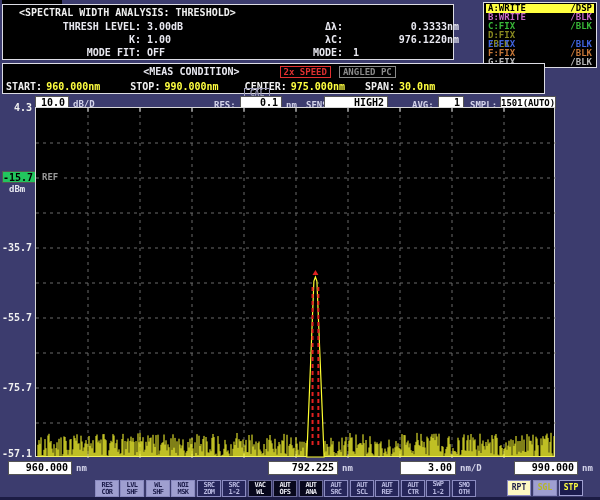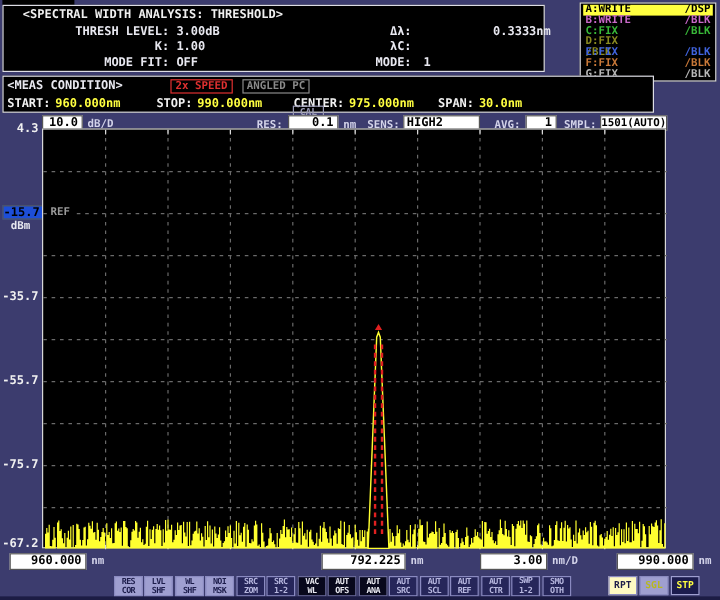--- a/index.html
+++ b/index.html
@@ -22,21 +22,21 @@
   .arow .av2 { text-align:right; padding-right:2px; }
   .arow.r3 .av2 { text-align:left; padding-left:4px; }
 
   
   .tracepanel { left:483px; top:2px; width:114px; height:66px; padding:1px 2px; }
   .trow { display:flex; justify-content:space-between; height:9px; line-height:9px; font-size:9px; padding:0 2px; }
   .trow.active { background:#ffff40; color:#000; }
 
   
   .meas { left:2px; top:63px; width:543px; height:31px; padding:1px 3px; font-size:10px; }
-  .mrow1 { display:flex; align-items:center; height:13px; }
+  .mrow1 { display:flex; align-items:center; height:13px;justify-content:center; }
   .mtitle { margin-right:40px; }
   .badge { font-size:9px; line-height:10px; padding:0 3px; border:1px solid; margin-right:8px; }
   .badge.speed { color:#e03030; border-color:#e03030; }
   .badge.pc    { color:#8a8a8a; border-color:#8a8a8a; }
   .mrow2 { display:flex; align-items:center; height:14px; margin-top:1px; }
   .mlabel { color:#f0f0f0; }
   .mval { color:#ffff40; margin-left:4px; }
   .mpair1 { margin-right:30px; } .mpair2 { margin-right:26px; } .mpair3 { margin-right:20px; }
 
   
@@ -45,21 +45,21 @@
               border:1px solid #555; }
   .plabel { position:absolute; font-size:9px; color:#d4d4ea; height:12px; line-height:12px; }
   .calbox { position:absolute; left:244px; top:88px; width:26px; height:11px;
             border:1px solid #9a9ab4; color:#9a9ab4; font-size:8px; line-height:9px; text-align:center; }
 
   
   .plot { position:absolute; left:35px; top:107px; width:520px; height:350px;
           background:#000; border:1px solid #d8d8d8; }
   .plot svg { position:absolute; left:0; top:0; }
   .yl { position:absolute; width:31px; text-align:right; font-size:10px; color:#f0f0f0; height:11px; line-height:11px; }
-  .refbox { position:absolute; left:2px; top:171px; width:34px; height:12px; background:#1d4ed8; color:#000;
+  .refbox { position:absolute; left:2px; top:171px; width:34px; height:12px; background:#22c55e; color:#000;
             font-size:10px; line-height:11px; text-align:right; padding-right:2px; border:1px solid #555; }
   .dbm { position:absolute; left:9px; top:184px; font-size:9px; color:#e8e8f0; }
   .reftext { position:absolute; left:42px; top:172px; font-size:9px; color:#9a9a9a; background:#000; padding-right:2px; }
 
   
   .xunit { position:absolute; top:463px; font-size:9px; color:#d4d4ea; }
   .xbox { top:461px; height:14px; }
 
   
   .fbtn { position:absolute; top:480px; width:24px; height:17px; border:1px solid #8a8ac0;
@@ -86,20 +86,21 @@
     <div class="arow">
       <span class="al">THRESH LEVEL:</span>
       <span class="av">3.00dB</span>
       <span class="al2">Δλ:</span>
       <span class="av2">0.3333nm</span>
     </div>
     <div class="arow">
       <span class="al">K:</span>
       <span class="av">1.00</span>
       <span class="al2">λC:</span>
+      <span class="av2">976.1220nm</span>
     </div>
     <div class="arow r3">
       <span class="al">MODE FIT:</span>
       <span class="av">OFF</span>
       <span class="al2">MODE:</span>
       <span class="av2">1</span>
     </div>
   </div>
 
   <div class="blackpanel tracepanel">
@@ -155,33 +156,33 @@
     </div>
   </div>
 
   <div class="whitebox" style="left:35px; top:96px; width:34px;">10.0</div>
   <span class="plabel" style="left:73px; top:98px;">dB/D</span>
   <div class="calbox">CAL</div>
   <span class="plabel" style="left:214px; top:99px;">RES:</span>
   <div class="whitebox" style="left:240px; top:96px; width:42px;">0.1</div>
   <span class="plabel" style="left:286px; top:99px;">nm</span>
   <span class="plabel" style="left:306px; top:99px;">SENS:</span>
-  <div class="whitebox" style="left:336px; top:96px; width:64px; text-align:left; padding-left:2px;">HIGH2</div>
+  <div class="whitebox" style="left:324px; top:96px; width:64px; text-align:right; padding-left:2px;">HIGH2</div>
   <span class="plabel" style="left:412px; top:99px;">AVG:</span>
   <div class="whitebox" style="left:438px; top:96px; width:26px;">1</div>
   <span class="plabel" style="left:470px; top:99px;">SMPL:</span>
   <div class="whitebox" style="left:500px; top:96px; width:56px; font-size:9px;">1501(AUTO)</div>
 
   <span class="yl" style="left:1px; top:102px;">4.3</span>
   <div class="refbox">-15.7</div>
   <span class="dbm">dBm</span>
   <span class="yl" style="left:1px; top:242px;">-35.7</span>
   <span class="yl" style="left:1px; top:312px;">-55.7</span>
   <span class="yl" style="left:1px; top:382px;">-75.7</span>
-  <span class="yl" style="left:1px; top:448px;">-67.2</span>
+  <span class="yl" style="left:1px; top:448px;">-57.1</span>
 
   <div class="plot">
     <svg id="spectrum" width="520" height="350" viewBox="0 0 520 350">
         <line x1="52" y1="0" x2="52" y2="350" stroke="#6a6a6a" stroke-dasharray="3 4"></line>
         <line x1="52" y1="0" x2="52" y2="4" stroke="#d8d8d8"></line>
         <line x1="52" y1="346" x2="52" y2="350" stroke="#d8d8d8"></line>
         <line x1="104" y1="0" x2="104" y2="350" stroke="#6a6a6a" stroke-dasharray="3 4"></line>
         <line x1="104" y1="0" x2="104" y2="4" stroke="#d8d8d8"></line>
         <line x1="104" y1="346" x2="104" y2="350" stroke="#d8d8d8"></line>
         <line x1="156" y1="0" x2="156" y2="350" stroke="#6a6a6a" stroke-dasharray="3 4"></line>

